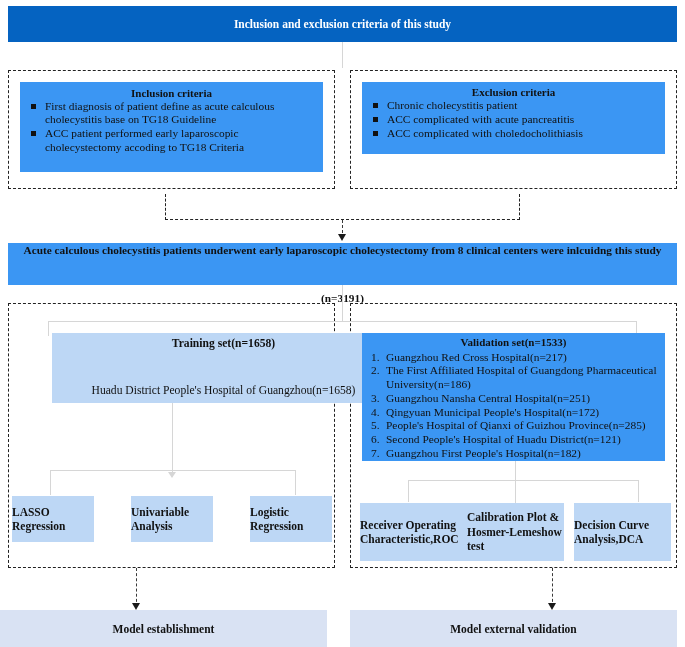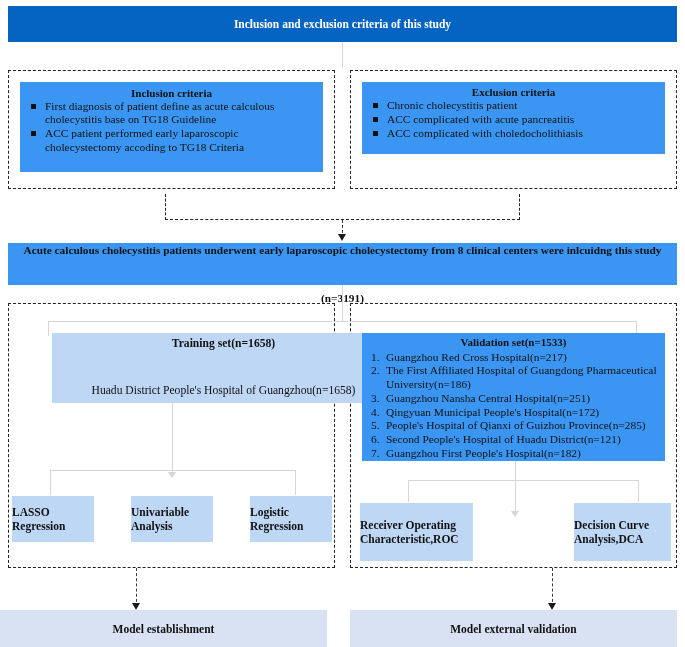--- a/index.html
+++ b/index.html
@@ -245,20 +245,25 @@
   <div class="vline" style="left:515px; top:461px; height:54px;"></div>
   <div class="arrow-gray" style="left:511px; top:511px;"></div>
   <div class="hline" style="left:408px; top:480px; width:230px;"></div>
   <div class="vline" style="left:408px; top:480px; height:22px;"></div>
   <div class="vline" style="left:638px; top:480px; height:22px;"></div>
 
   <div class="box lightblue small-box" style="left:360px; top:503px; width:113px; height:58px;">
     <div>Receiver Operating</div>
     <div>Characteristic,ROC</div>
   </div>
+  <div class="box lightblue small-box" style="left:467px; top:503px; width:97px; height:58px;">
+    <div>Calibration Plot &amp;</div>
+    <div>Hosmer-Lemeshow</div>
+    <div>test</div>
+  </div>
   <div class="box lightblue small-box" style="left:574px; top:503px; width:97px; height:58px;">
     <div>Decision Curve</div>
     <div>Analysis,DCA</div>
   </div>
 
   <div class="vline-dark" style="left:136px; top:568px; height:39px;"></div>
   <div class="arrow-dark" style="left:132px; top:603px;"></div>
 
   <div class="vline-dark" style="left:552px; top:568px; height:39px;"></div>
   <div class="arrow-dark" style="left:548px; top:603px;"></div>

